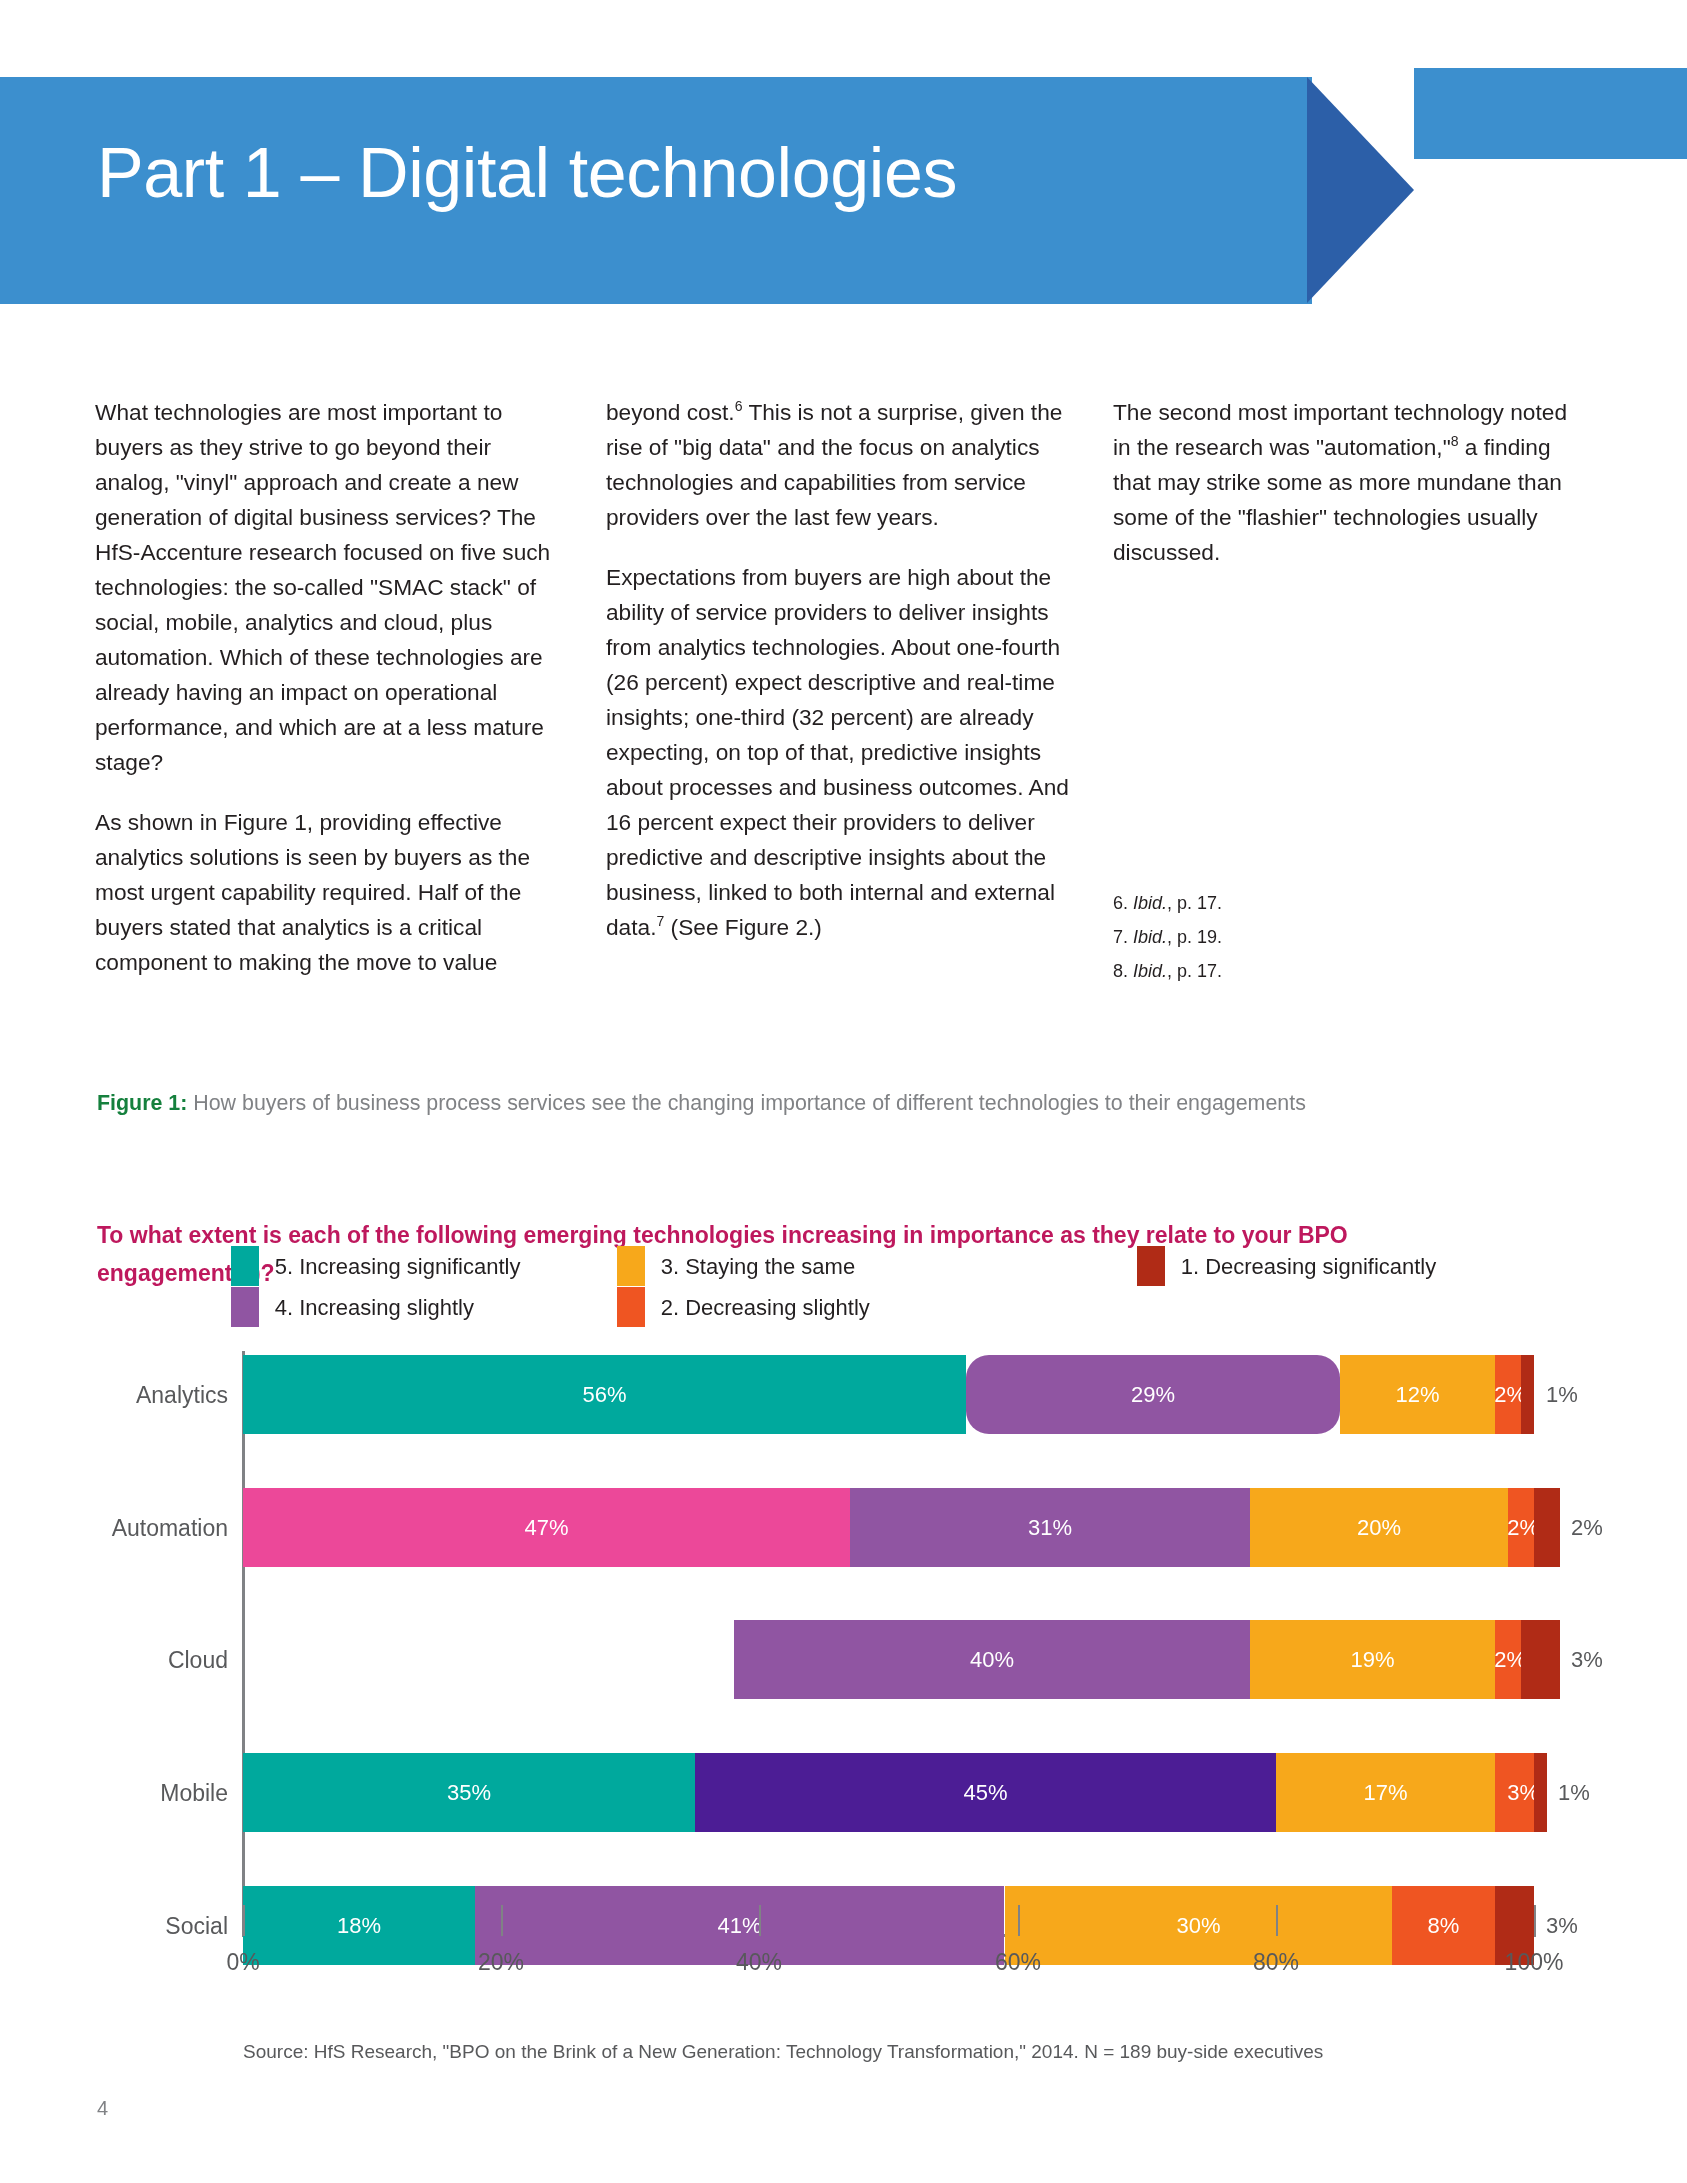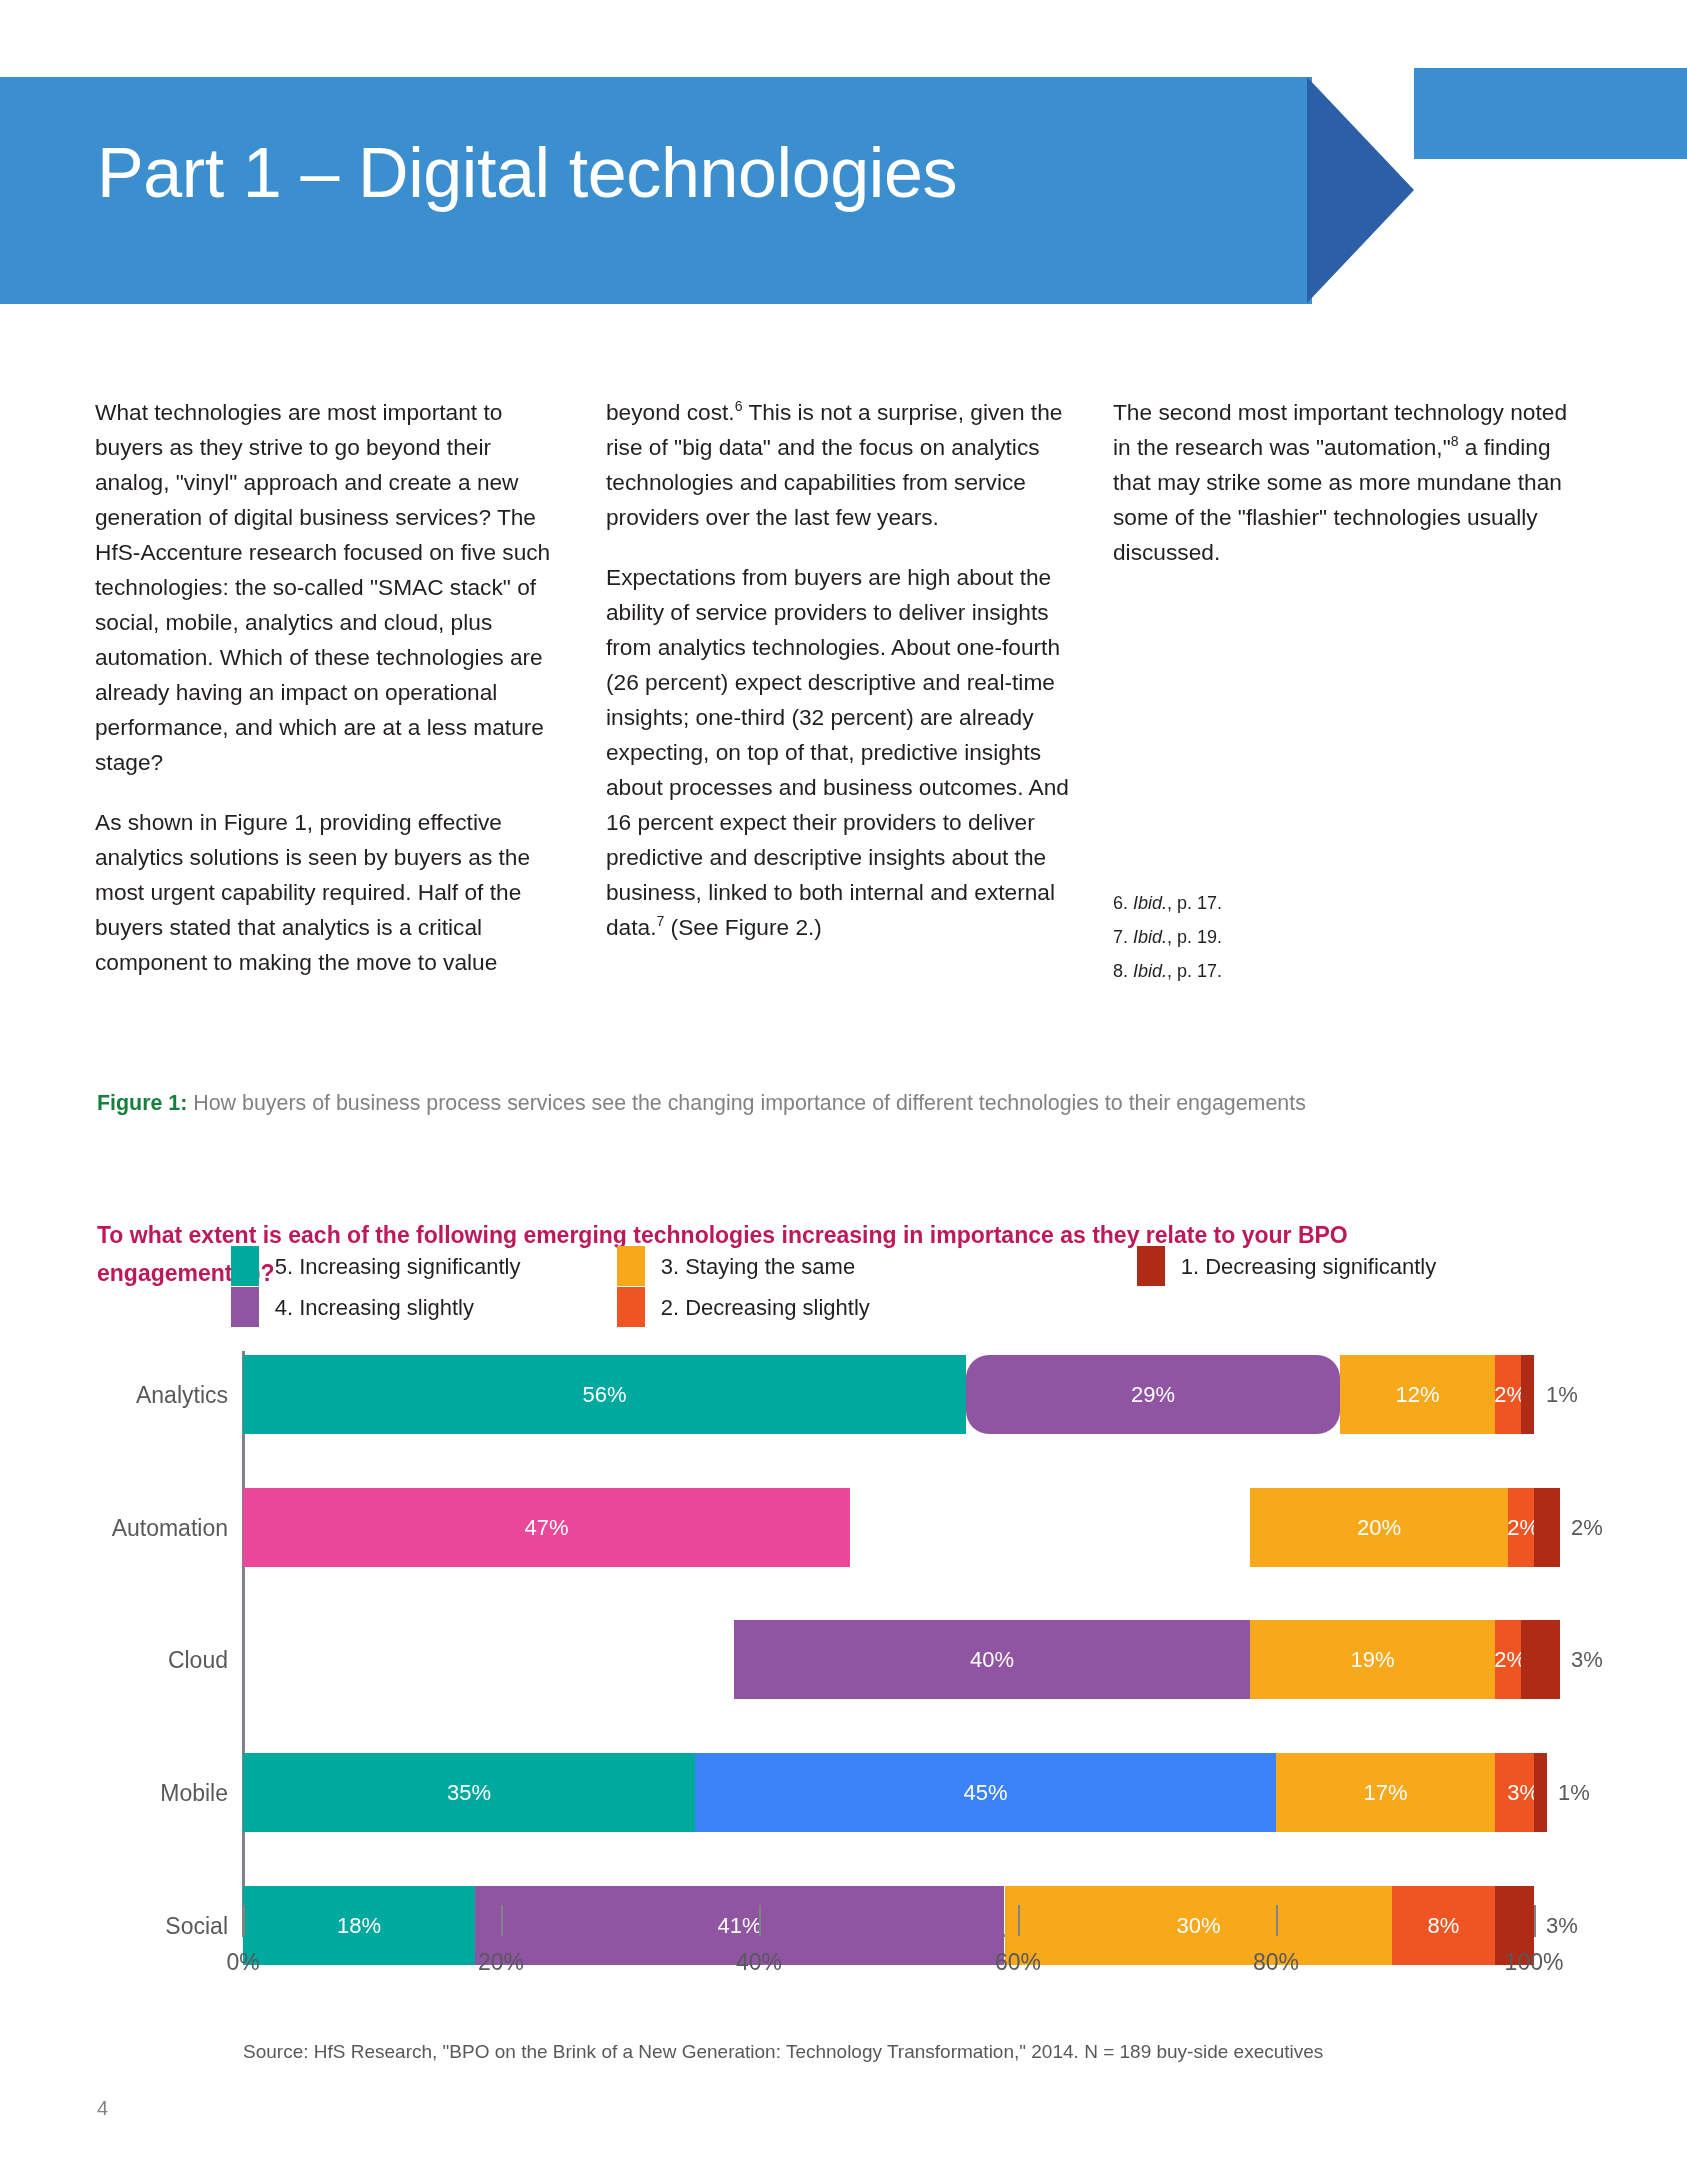--- a/index.html
+++ b/index.html
@@ -168,20 +168,23 @@
         <span style="margin-right: -5px;">2%</span>
       </div>
       <div class="seg" style="left: 1278px; width: 13px; background: rgb(176, 43, 22);"></div>
       <div class="outside-lab" style="left: 1303px;">1%</div>
     </div>
     <div class="bar-row" style="top: 137px;">
       <div class="cat-label">Automation</div>
       <div class="seg" style="left: 0px; width: 607px; background: #ec4899;">
         <span>47%</span>
       </div>
+      <div class="seg" style="left: 607px; width: 400px; background: rgb(144, 85, 162);">
+        <span>31%</span>
+      </div>
       <div class="seg" style="left: 1007px; width: 258px; background: rgb(247, 168, 27);">
         <span>20%</span>
       </div>
       <div class="seg" style="left: 1265px; width: 26px; background: rgb(239, 85, 34); justify-content: flex-end;">
         <span style="margin-right: -5px;">2%</span>
       </div>
       <div class="seg" style="left: 1291px; width: 26px; background: rgb(176, 43, 22);"></div>
       <div class="outside-lab" style="left: 1328px;">2%</div>
     </div>
     <div class="bar-row" style="top: 269px;">
@@ -196,21 +199,21 @@
         <span style="margin-right: -5px;">2%</span>
       </div>
       <div class="seg" style="left: 1278px; width: 39px; background: rgb(176, 43, 22);"></div>
       <div class="outside-lab" style="left: 1328px;">3%</div>
     </div>
     <div class="bar-row" style="top: 402px;">
       <div class="cat-label">Mobile</div>
       <div class="seg" style="left: 0px; width: 452px; background: rgb(0, 169, 157);">
         <span>35%</span>
       </div>
-      <div class="seg" style="left: 452px; width: 581px; background: #3b82f6;">
+      <div class="seg" style="left: 452px; width: 581px; background: #4c1d95;">
         <span>45%</span>
       </div>
       <div class="seg" style="left: 1033px; width: 219px; background: rgb(247, 168, 27);">
         <span>17%</span>
       </div>
       <div class="seg" style="left: 1252px; width: 39px; background: rgb(239, 85, 34); justify-content: flex-end;">
         <span style="margin-right: -5px;">3%</span>
       </div>
       <div class="seg" style="left: 1291px; width: 13px; background: rgb(176, 43, 22);"></div>
       <div class="outside-lab" style="left: 1315px;">1%</div>

